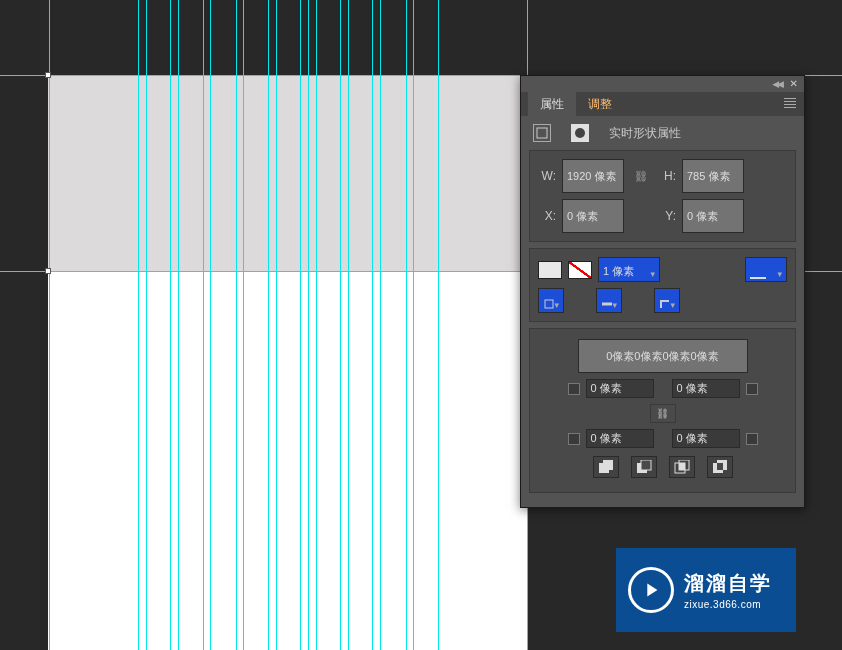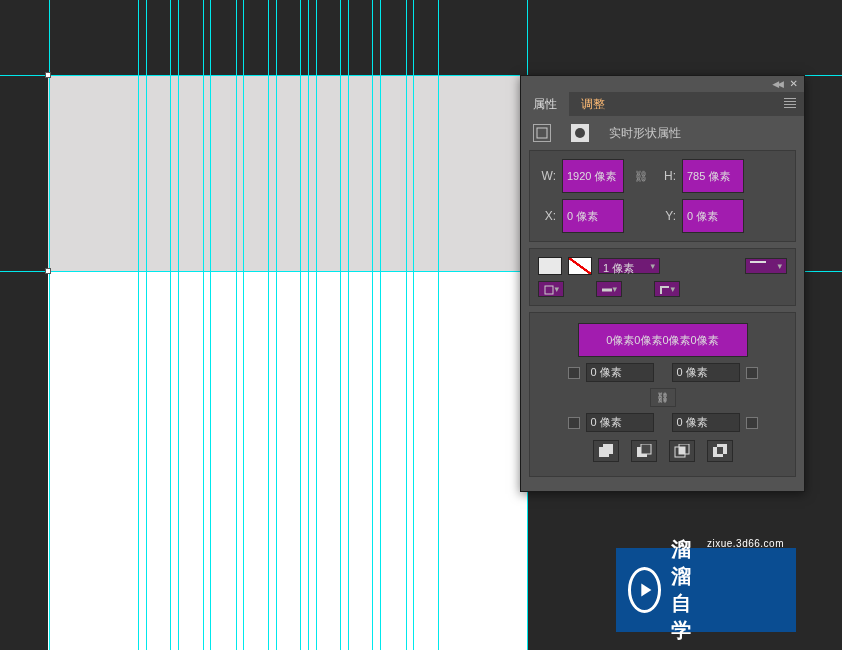--- a/index.html
+++ b/index.html
@@ -86,20 +86,21 @@
       padding: 4px 12px;
       color: #fdba74;
       font-size: 12px;
       cursor: pointer;
       height: 24px;
       line-height: 16px;
     }
     .tab.active {
       background: #535353;
       color: #ddd;
+      margin-left: 7px;
     }
     .menu-icon {
       position: absolute;
       right: 8px;
       top: 6px;
       display: flex;
       flex-direction: column;
       gap: 2px;
       cursor: pointer;
     }
@@ -135,21 +136,21 @@
 
     .row {
       display: flex;
       align-items: center;
       gap: 6px;
       margin-bottom: 6px;
     }
     .row:last-child { margin-bottom: 0; }
     .lbl { width: 18px; text-align: right; color: #c8c8c8; font-size: 12px; }
     .input {
-      background: #a21caf;
+      background: #737373;
       border: 1px solid #2a2a2a;
       color: #ddd;
       font-size: 11px;
       padding: 16px 4px;
       width: 62px;
       height: 19px;
     }
     .input.wide { width: 170px; text-align: center; }
     .link-icon {
       width: 22px; height: 18px;
@@ -170,30 +171,30 @@
       width:24px; height:18px;
       border:1px solid #222;
       background:#e9e9e9;
       cursor:pointer;
     }
     .swatch.nostroke {
       background: linear-gradient(to top right, #fff 45%, #e00 46%, #e00 54%, #fff 55%);
       background-color:#fff;
     }
     .dropdown {
-      background:#701a75;
+      background:#1d4ed8;
       border:1px solid #2a2a2a;
       color:#ddd;
       font-size:11px;
       padding:2px 16px 2px 4px;
-      height:16px;
+      height:25px;
       position:relative;
       cursor:pointer;
       display:flex;
-      align-items:flex-start;
+      align-items:flex-end;
     }
     .dropdown::after {
       content:"▾";
       position:absolute;
       right:4px;
       font-size:9px;
       color:#aaa;
     }
     .dropdown.narrow { width: 62px; }
     .dropdown.square { width: 26px; padding: 2px 4px; }
@@ -251,21 +252,21 @@
       padding:0 12px;
       gap:10px;
     }
     .wm-logo {
       width:46px; height:46px;
       border:3px solid #fff;
       border-radius:50%;
       display:flex; align-items:center; justify-content:center;
     }
     .wm-logo svg { display:block; }
-    .wm-text { color:#fff; display:flex; flex-direction:row; }
+    .wm-text { color:#fff; display:flex; flex-direction:column; }
     .wm-title { font-size:20px; font-weight:bold; letter-spacing:2px; }
     .wm-sub { font-size:10px; letter-spacing:0.5px; margin-top:2px; }
     .handle {
       position: absolute;
       width: 6px; height: 6px;
       background: #fff;
       border: 1px solid #555;
     }
   </style>
 </head>

